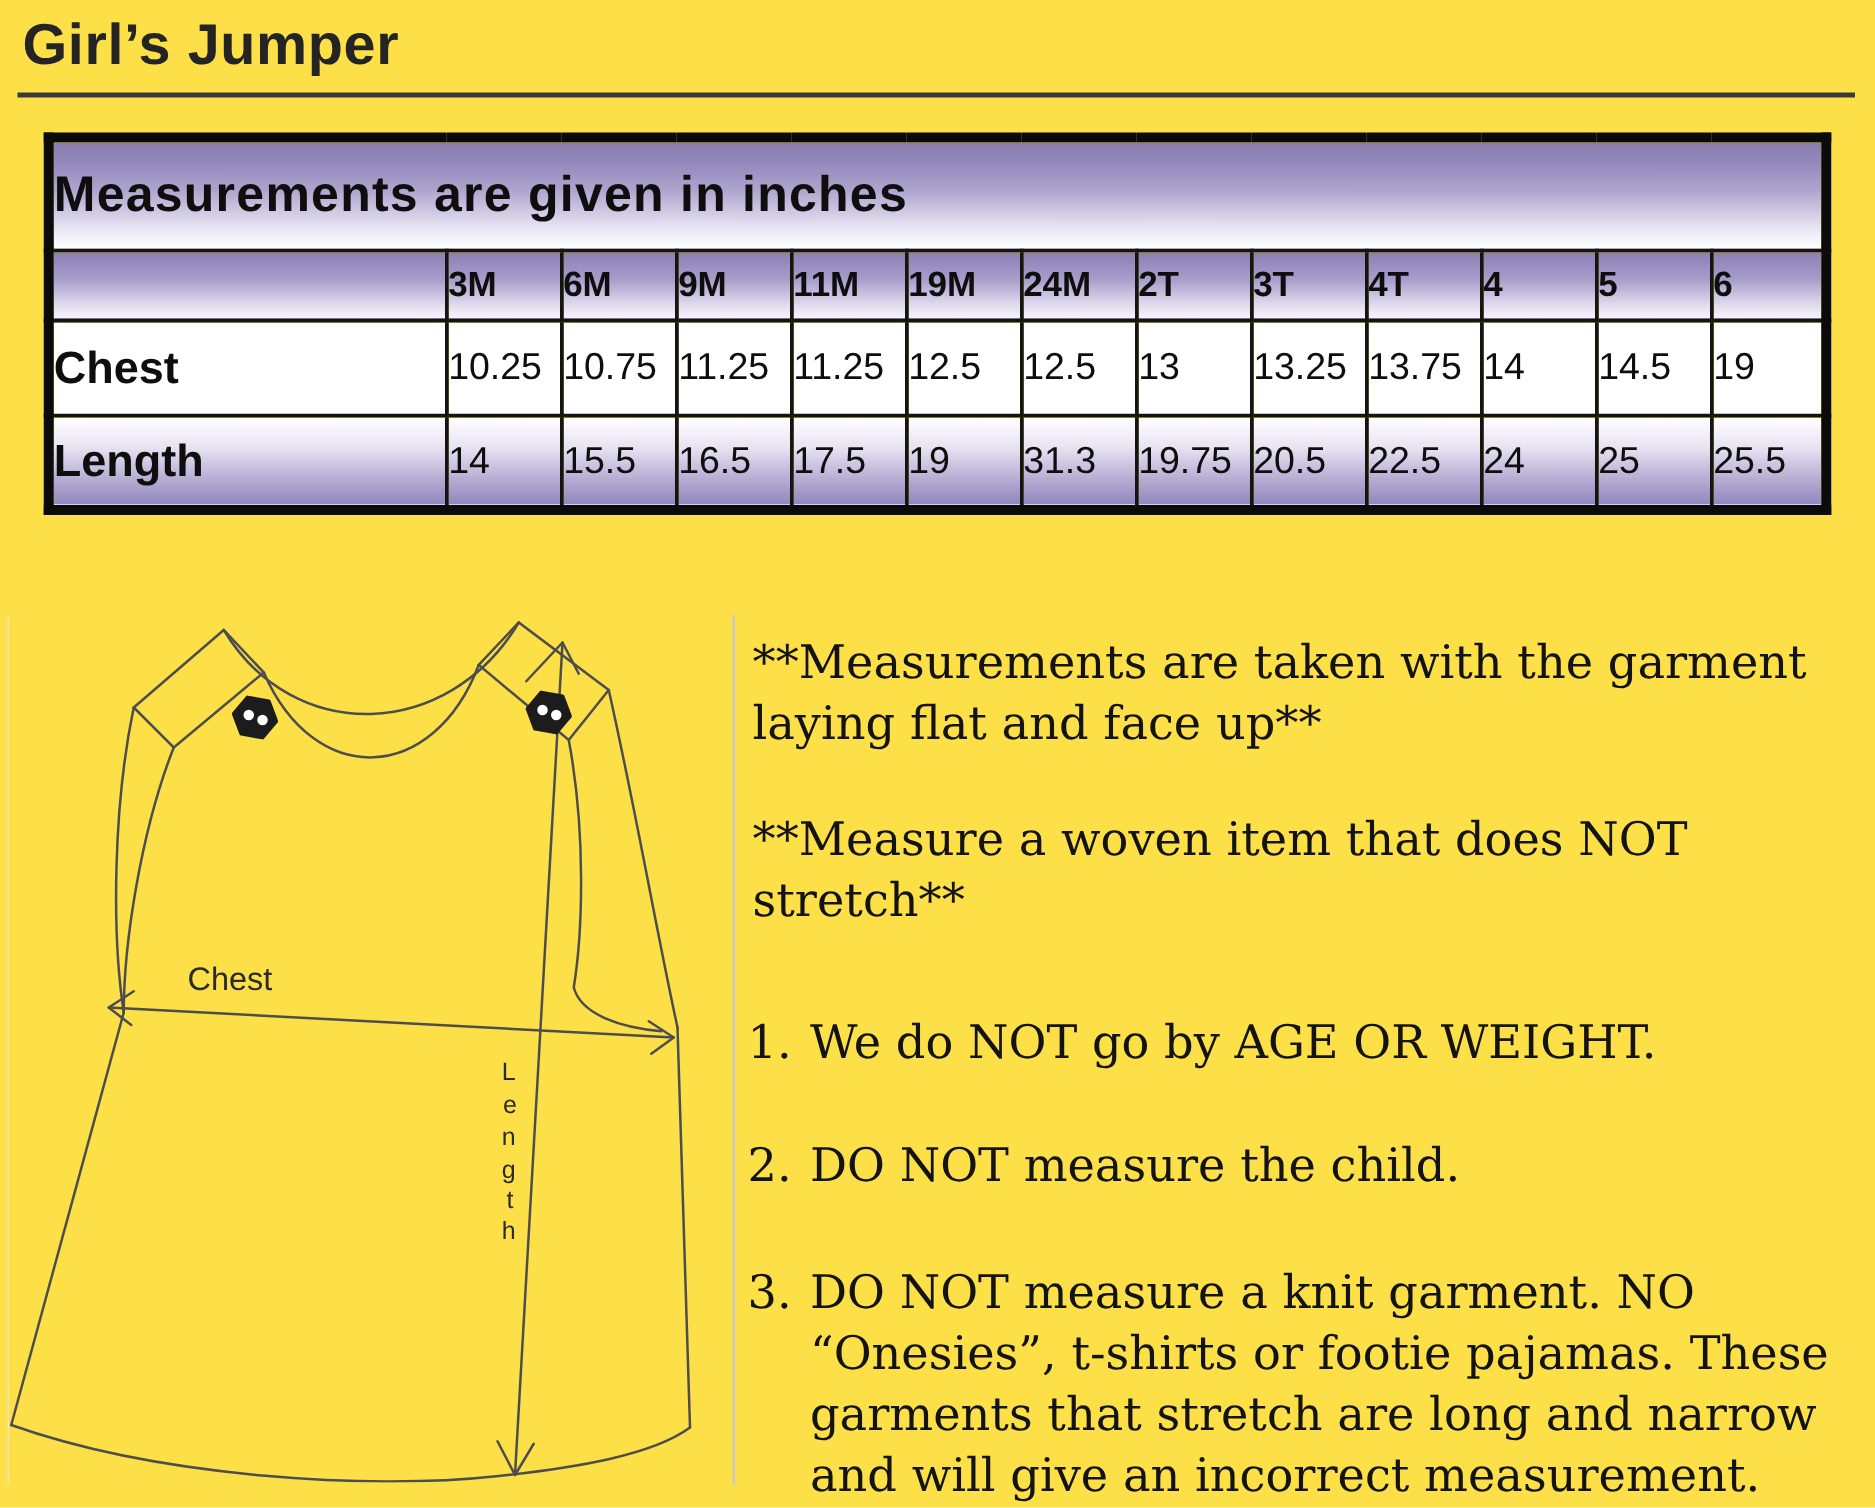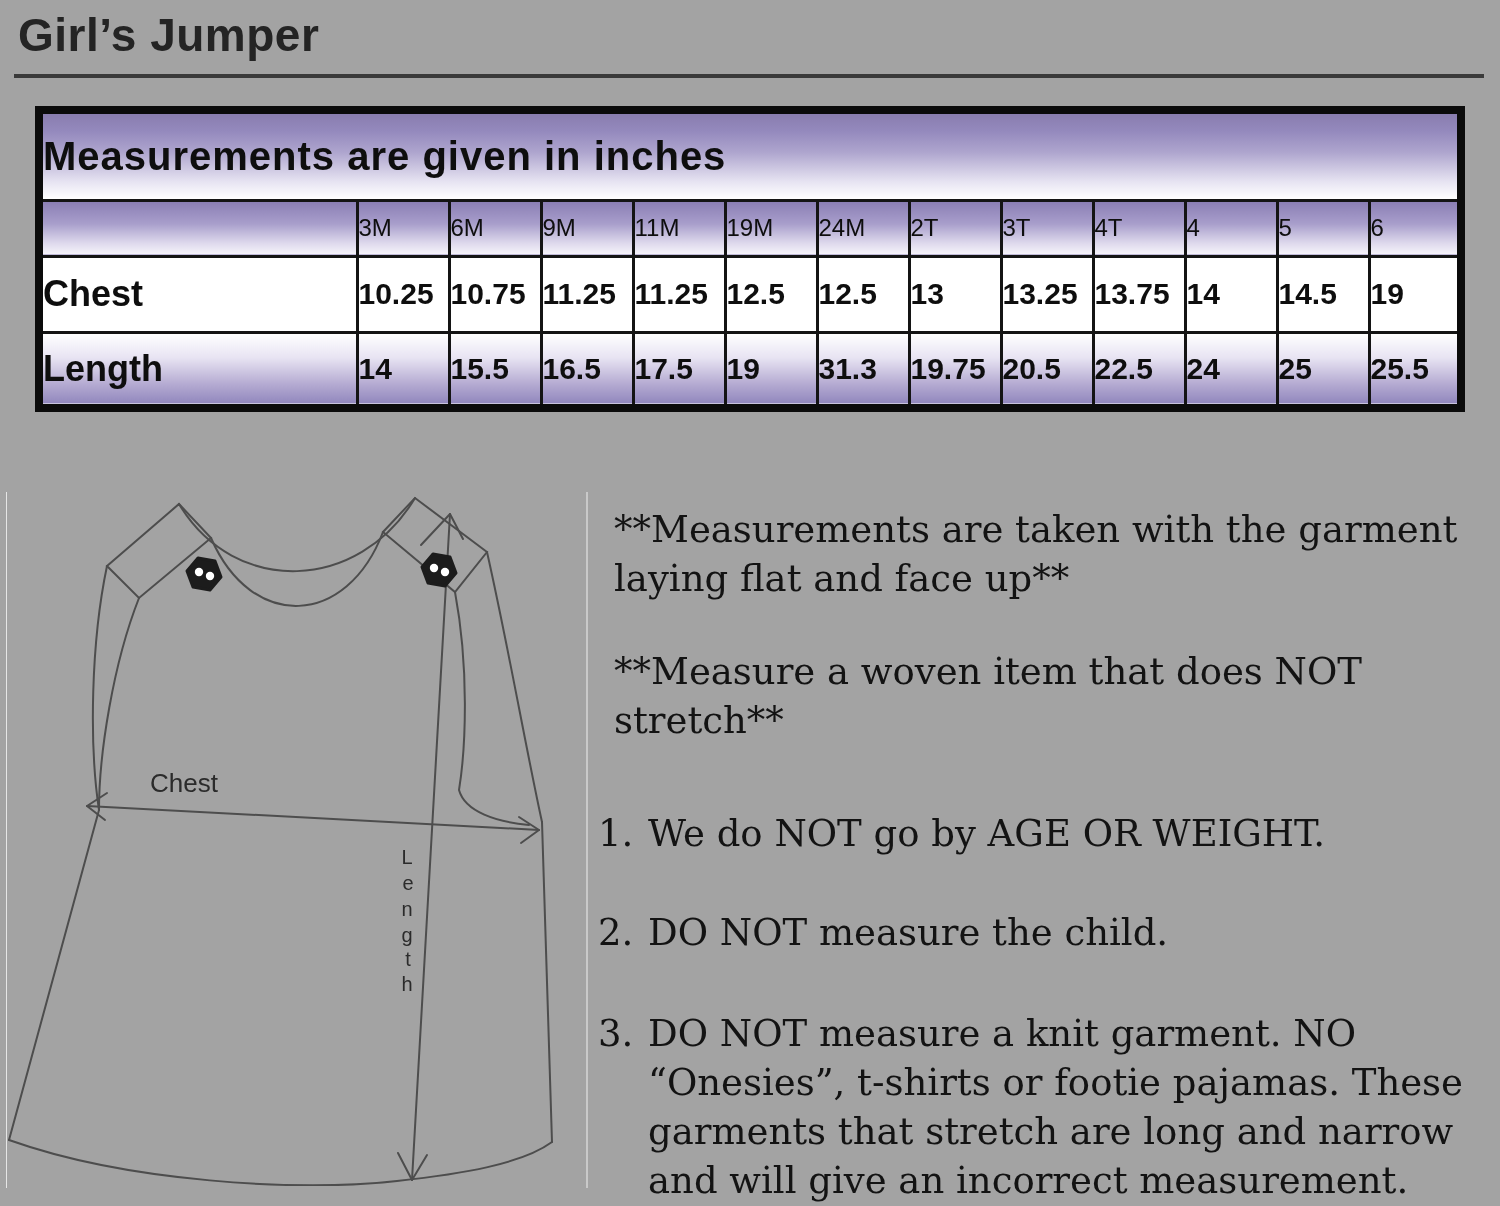--- a/index.html
+++ b/index.html
@@ -1,18 +1,18 @@
 <!DOCTYPE html>
 <html><head>
 <meta charset="utf-8">
 <style>
   * { margin:0; padding:0; box-sizing:border-box; }
   html,body { background:#ffffff; }
   .page {
-    position:relative; width:1500px; height:1206px; background:#a3a3a3;
+    position:relative; width:1500px; height:1206px; background:#fde047;
     font-family:"Liberation Sans", sans-serif; overflow:hidden;
   }
   .page-title {
     position:absolute; left:18px; top:8px;
     font-size:46px; font-weight:800; letter-spacing:0.5px; color:#242424;
   }
   .title-divider {
     position:absolute; left:14px; top:74px; width:1470px; height:4px;
     background:#3a3a3a;
   }
@@ -23,45 +23,45 @@
     border-collapse:collapse; table-layout:fixed;
     border:8px solid #0b0b0b;
     color:#0e0e0e;
   }
   table.size-chart td { border:3px solid #141414; overflow:hidden; }
   tr.r-title td {
     height:90px; font-size:40px; font-weight:700; letter-spacing:1px;
     background:linear-gradient(to bottom,#897daf 0%,#9489bd 20%,#aea5ce 45%,#e7e4f2 80%,#ffffff 100%);
   }
   tr.r-sizes td {
-    height:56px; font-size:24px; font-weight:400;
+    height:56px; font-size:28px; font-weight:700;
     background:linear-gradient(to bottom,#8a7eb4 0%,#a89ecb 42%,#ddd8ec 78%,#f6f4fa 100%);
   }
   tr.r-chest td { height:76px; background:#ffffff; }
   tr.r-length td {
     height:76px;
     background:linear-gradient(to bottom,#ffffff 0%,#e7e3f2 35%,#b5abd2 72%,#9187bd 100%);
     margin-top:38px;
   }
   td.row-label { font-size:36px; font-weight:700; }
-  td.val { font-size:30px; font-weight:700; }
+  td.val { font-size:30px; font-weight:400; }
 
   
   .diagram {
     position:absolute; left:6px; top:492px; width:582px; height:696px;
     border-right:2px solid #c9c9c9; border-left:1px solid #e6e6e6;
   }
   .diagram svg { display:block; }
 
   
   .notes {
     position:absolute; left:598px; top:505px; width:888px;
     font-family:"DejaVu Serif", serif; font-size:37px; line-height:49px; color:#131313;
   }
-  .note-para { margin:0 0 44px 16px; }
+  .note-para { margin:0 0 44px 4px; }
   .note-para.second { margin-bottom:64px; }
   .note-item { display:flex; margin-bottom:50px; }
   .note-item .num { flex:0 0 50px; }
   .note-item .itext { flex:1 1 auto; }
   .note-item.i2 { margin-bottom:52px; }
   .note-item.last { margin-bottom:0; }
 </style>
 </head>
 <body>
 

